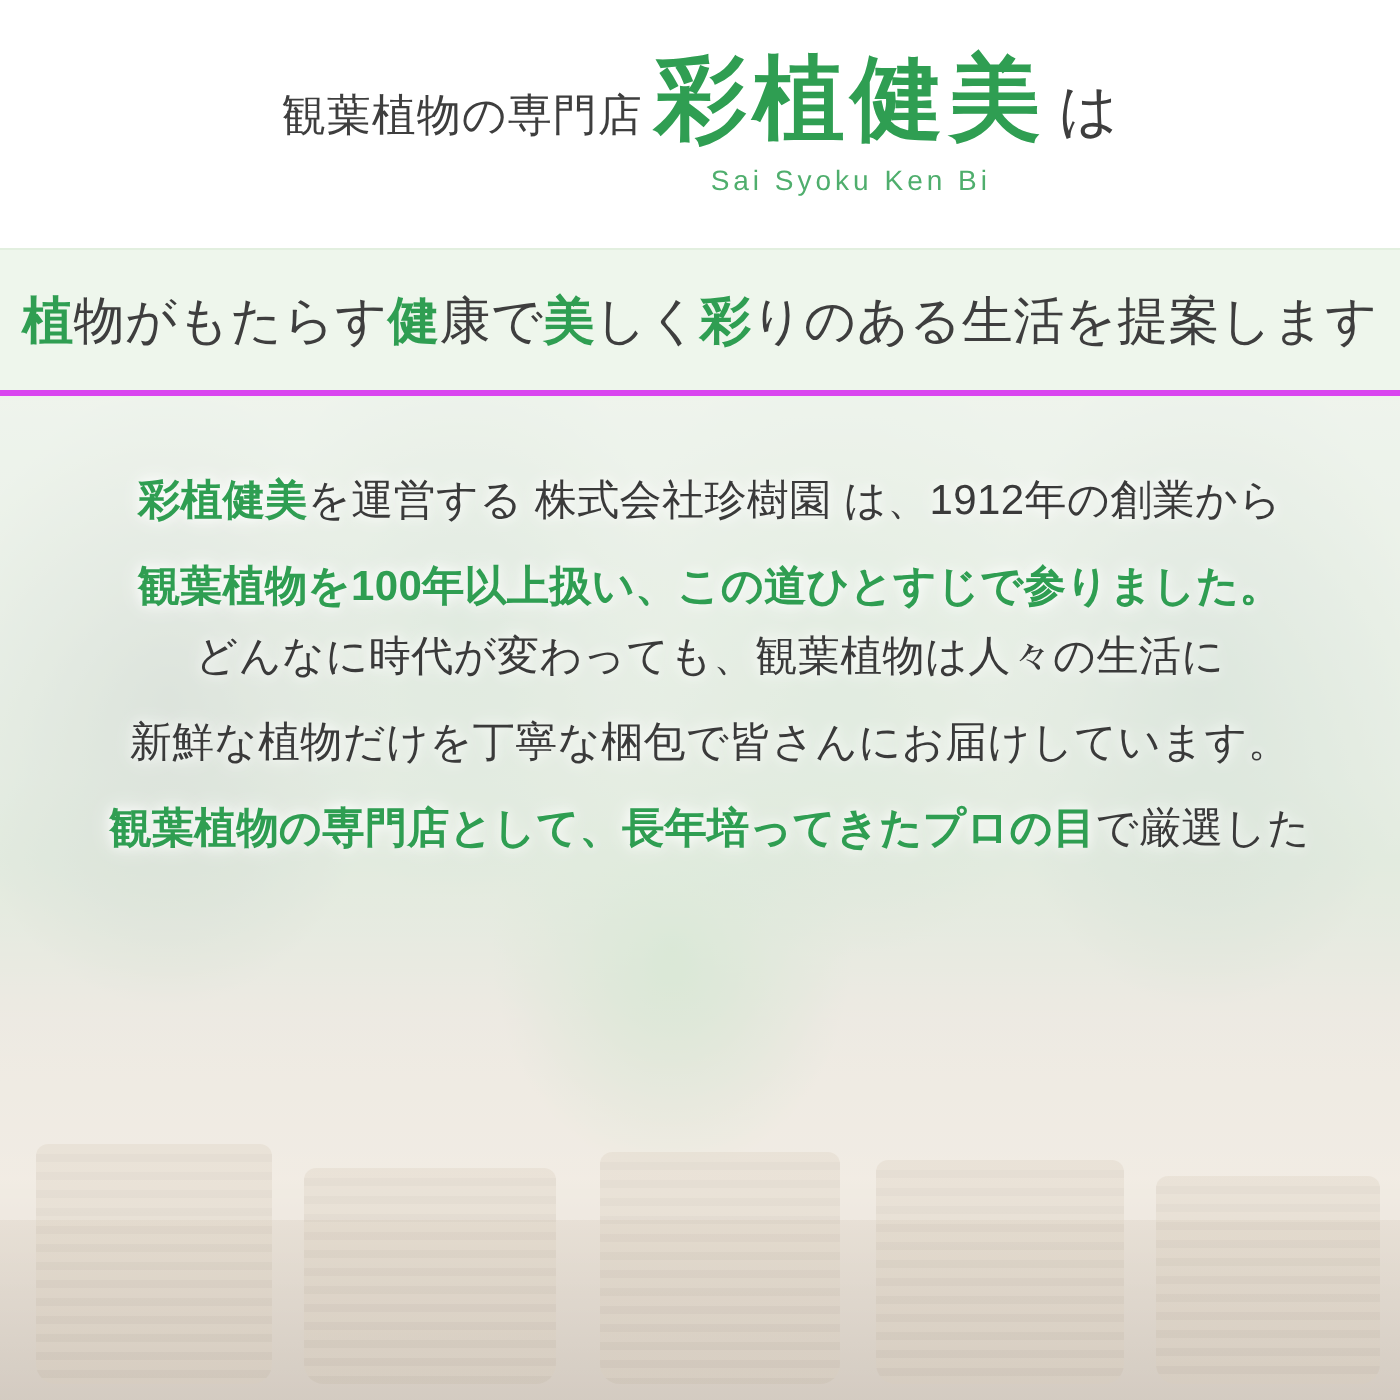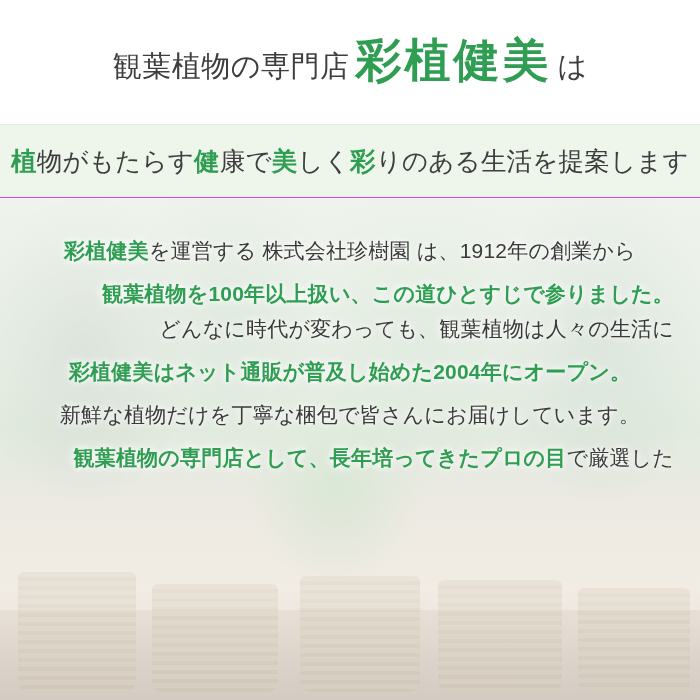--- a/index.html
+++ b/index.html
@@ -27,21 +27,21 @@
     align-items: center;
     justify-content: center;
   }
   .header-inner {
     display: flex;
     align-items: baseline;
     justify-content: center;
     white-space: nowrap;
   }
   .head-lead {
-    font-size: 29px;
+    font-size: 22px;
     color: #3e3e3e;
     letter-spacing: 0.5px;
     font-weight: 400;
   }
   .brand-wrap {
     position: relative;
     display: inline-block;
     margin: 0 6px;
     text-align: center;
   }
@@ -68,21 +68,21 @@
   }
 
   
   .subband {
     height: 74px;
     background: #eef6ec;
     display: flex;
     align-items: center;
     justify-content: center;
     border-top: 1px solid #e2efdf;
-    border-bottom: 1px solid #d946ef;
+    border-bottom: 3px solid #d946ef;
   }
   .subband-text {
     font-size: 25.5px;
     color: #3e3e3e;
     letter-spacing: 0.2px;
     white-space: nowrap;
   }
   .g { color: #2f9e52; font-weight: 700; }
 
   
@@ -129,53 +129,54 @@
 
   .scrim {
     position: absolute;
     inset: 0;
     background: rgba(255,255,255,0.42);
   }
 
   .copy {
     position: absolute;
     inset: 0;
-    padding: 38px 26px 30px 26px;
+    padding: 38px 16px 30px 26px;
     display: flex;
     flex-direction: column;
   }
   .para {
     text-align: center;
   }
   .para .line {
     font-size: 21px;
     line-height: 1.0;
     color: #3a3a3a;
     white-space: nowrap;
     letter-spacing: 0.2px;
     margin-bottom: 22px;
     text-shadow: 0 0 6px rgba(255,255,255,0.95), 0 0 12px rgba(255,255,255,0.9);
   }
   .p1 { margin-top: 4px; }
   .p2 { margin-top: 14px; }
   .p3 { margin-top: 22px; }
-  .para .line:last-child { margin-bottom: 0; text-align: right; }
+  .para .line:last-child { margin-bottom: 0; }
   .green { color: #2f9e52; font-weight: 700; }
   .dark  { color: #3a3a3a; }
 </style>
 </head>
 <body>
 
 <div class="page">
 
   <div class="header">
     <div class="header-inner">
       <span class="head-lead">観葉植物の専門店</span>
       <span class="brand-wrap">
         <span class="brand-main">彩植健美</span>
+        <span class="brand-romaji">Sai  Syoku  Ken  Bi</span>
       </span>
       <span class="head-tail">は</span>
     </div>
   </div>
 
   <div class="subband">
     <div class="subband-text"><span class="g">植</span><span class="">物がもたらす</span><span class="g">健</span><span class="">康で</span><span class="g">美</span><span class="">しく</span><span class="g">彩</span><span class="">りのある生活を提案します</span></div>
   </div>
 
   <div class="body">
@@ -190,20 +191,19 @@
 
     <div class="copy">
       <div class="para p1">
           <div class="line"><span class="green">彩植健美</span><span class="dark">を運営する 株式会社珍樹園 は、1912年の創業から</span></div>
           <div class="line"><span class="green">観葉植物を100年以上扱い、この道ひとすじで参りました。</span></div>
         </div>
       <div class="para p2">
           <div class="line"><span class="dark">どんなに時代が変わっても、観葉植物は人々の生活に</span></div>
         </div>
       <div class="para p3">
-          <div class="line"><span class="green">彩植健美</span><span class="green">はネット通販が普及し始めた2004年にオープン。</span></div>
           <div class="line"><span class="dark">新鮮な植物だけを丁寧な梱包で皆さんにお届けしています。</span></div>
           <div class="line"><span class="green">観葉植物の専門店として、長年培ってきたプロの目</span><span class="dark">で厳選した</span></div>
         </div>
     </div>
   </div>
 
 </div>
 
 </body></html>

